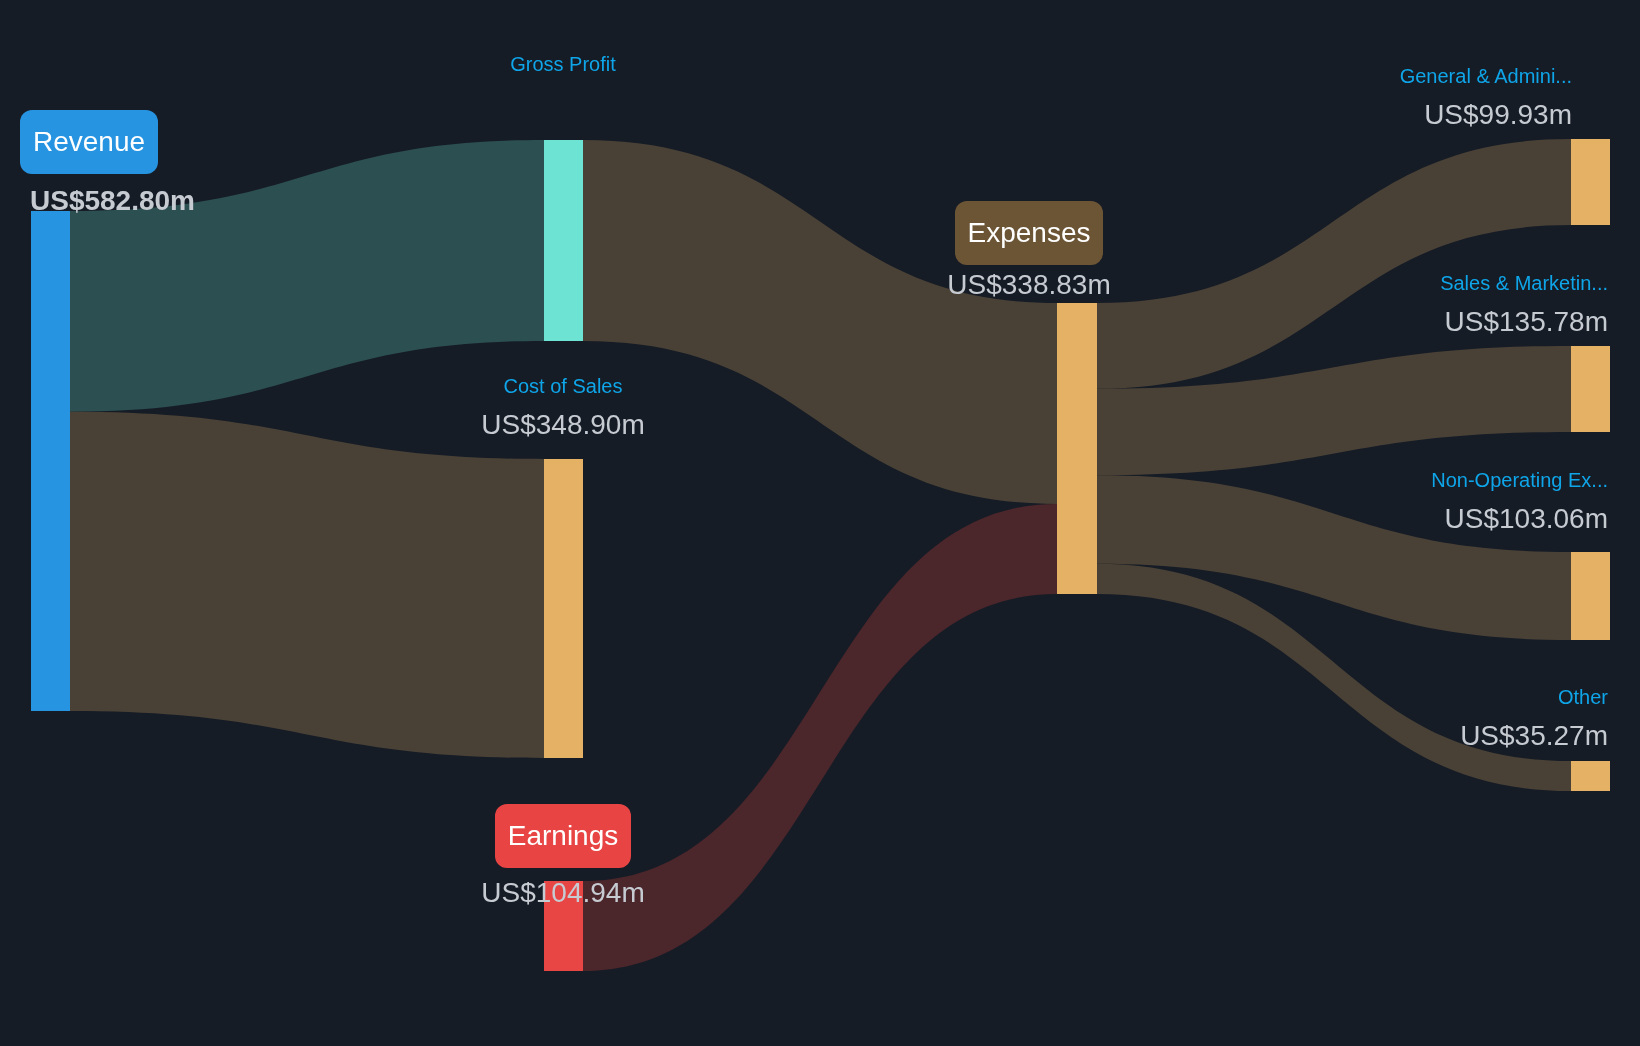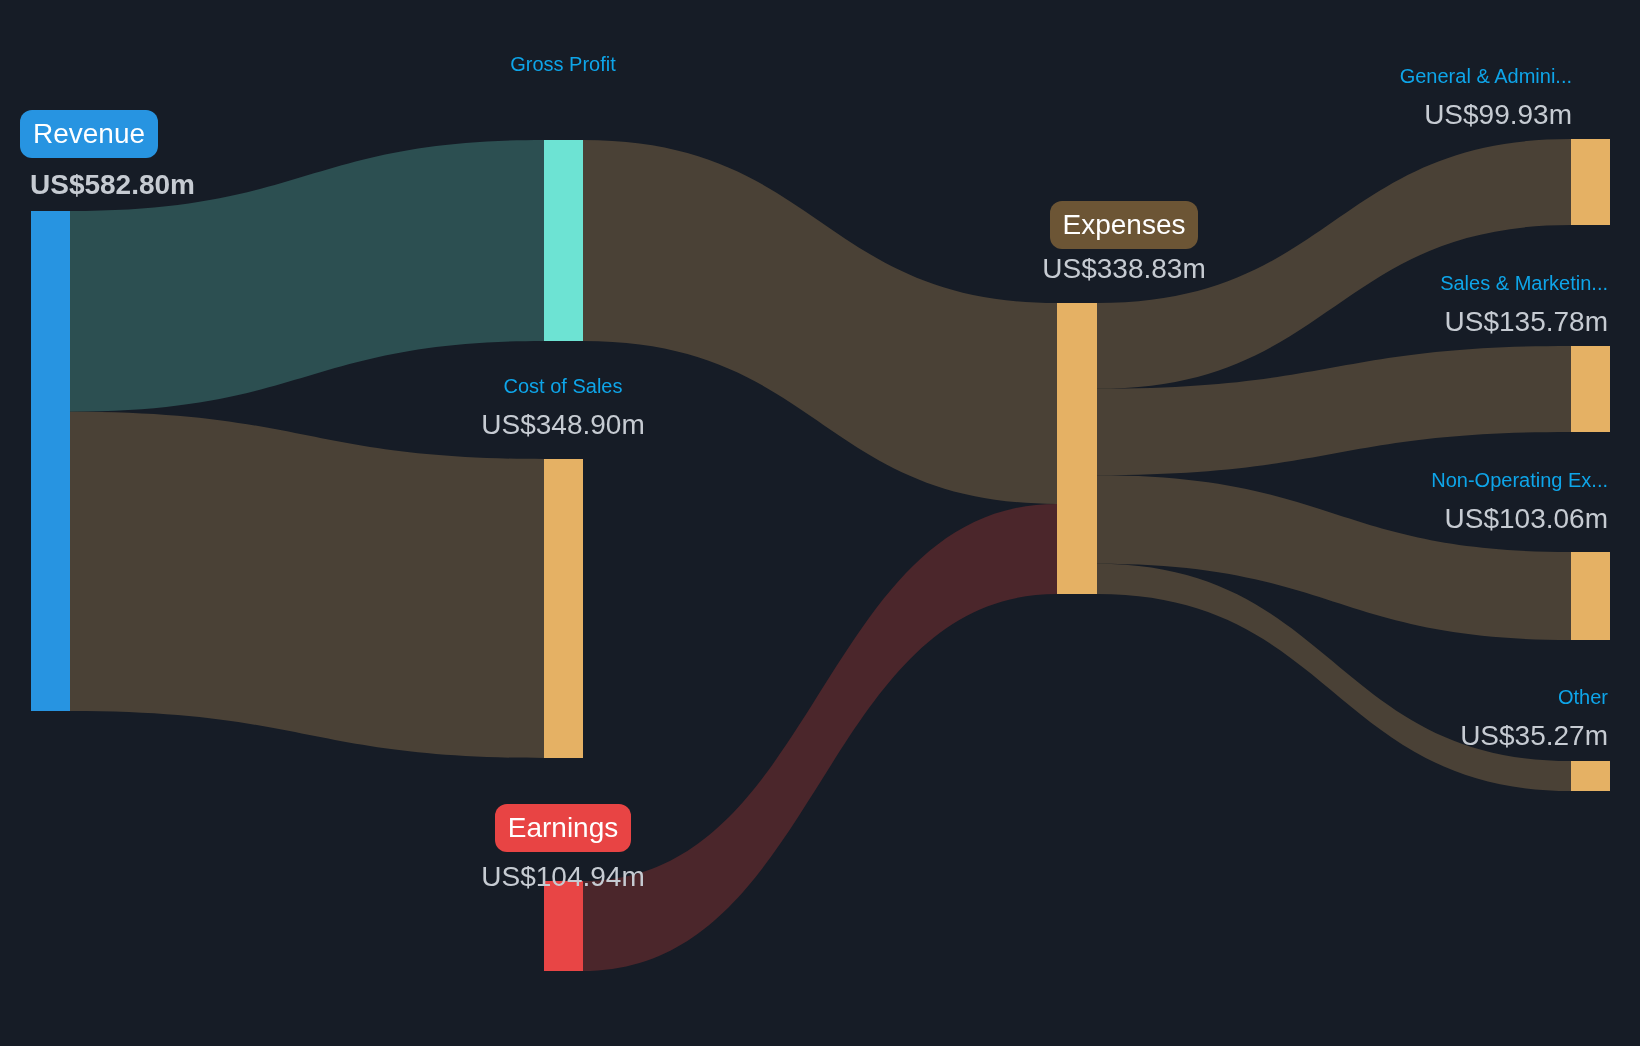--- a/index.html
+++ b/index.html
@@ -37,35 +37,35 @@
   }
   .node-label .val {
     font-size: 28px;
     line-height: 30px;
     color: #C6CBD2;
     margin-top: 8px;
     white-space: nowrap;
   }
   .badge {
     display: inline-block;
-    padding: 8px 13px;
+    padding: 16px 13px;
     border-radius: 12px;
     font-size: 28px;
     line-height: 32px;
     color: #FFFFFF;
     white-space: nowrap;
   }
   
   .nl-revenue         { left: 20px;  top: 110px; text-align: left; }
   .nl-revenue .val    { padding-left: 10px; margin-top: 12px; font-weight: bold; }
   .nl-gross-profit    { left: 313px; top: 48px;  width: 500px; text-align: center; }
   .nl-cost-of-sales   { left: 313px; top: 370px; width: 500px; text-align: center; }
   .nl-earnings        { left: 313px; top: 804px; width: 500px; text-align: center; }
   .nl-earnings .val   { margin-top: 10px; }
-  .nl-expenses        { left: 874px; top: 201px; width: 500px; text-align: center; }
+  .nl-expenses        { left: 779px; top: 201px; width: 500px; text-align: center; }
   .nl-expenses .val   { margin-top: 5px; }
   .nl-general-admin   { left: 1072px; top: 60px;  width: 500px; text-align: right; }
   .nl-sales-marketing { left: 1108px; top: 267px; width: 500px; text-align: right; }
   .nl-non-operating   { left: 1108px; top: 464px; width: 500px; text-align: right; }
   .nl-other           { left: 1108px; top: 681px; width: 500px; text-align: right; }
 </style>
 </head>
 <body>
 
 <div id="stage">

